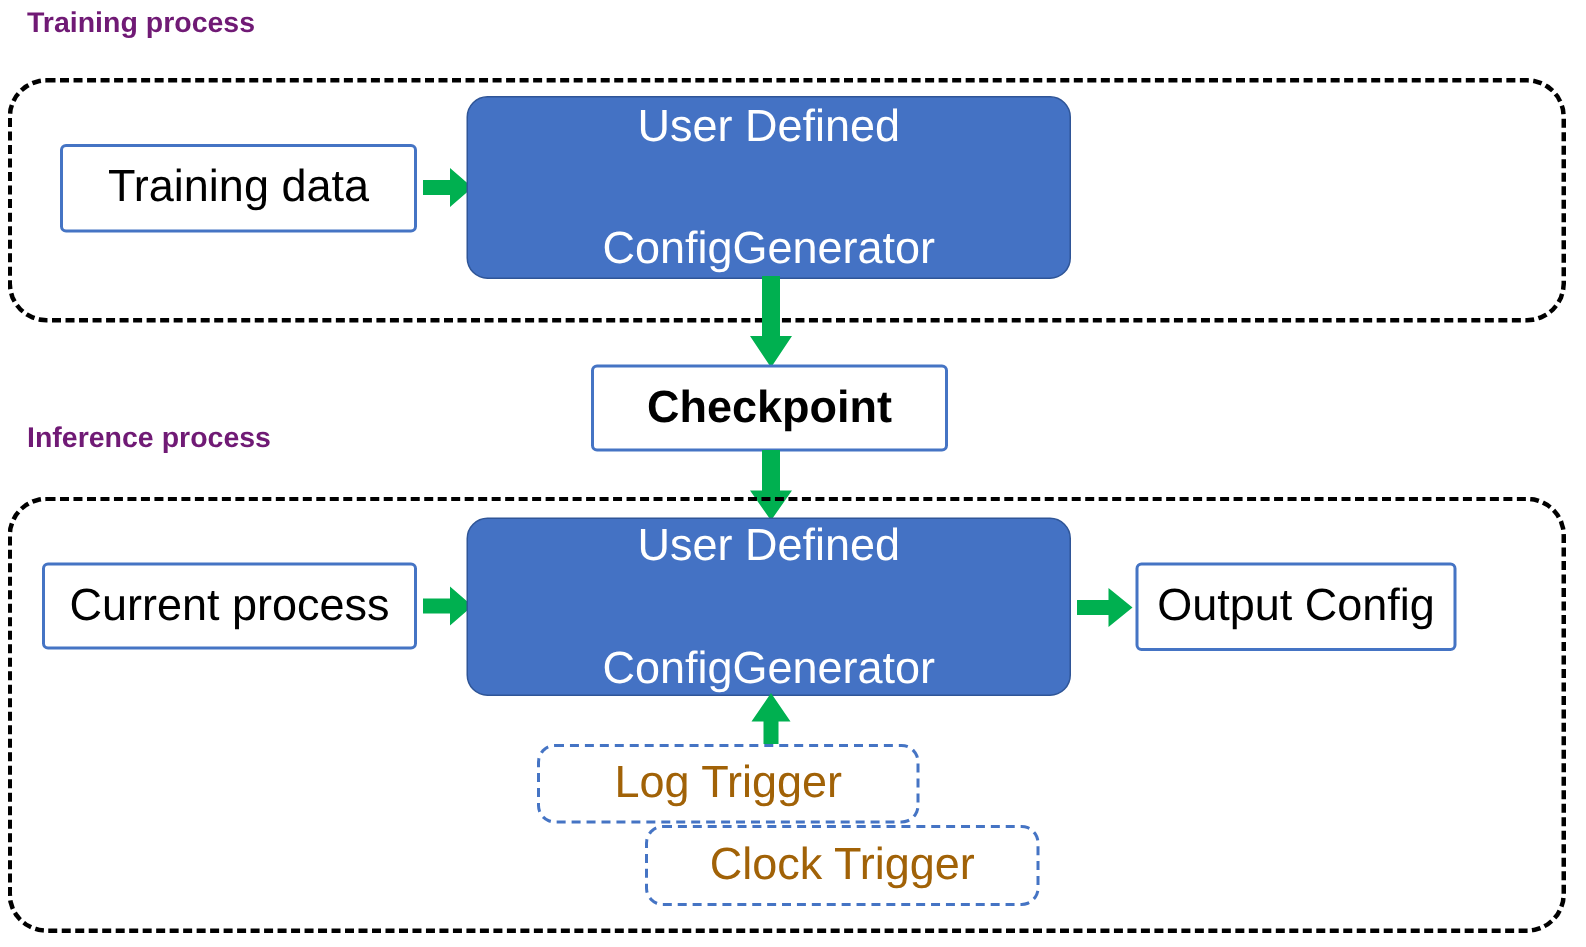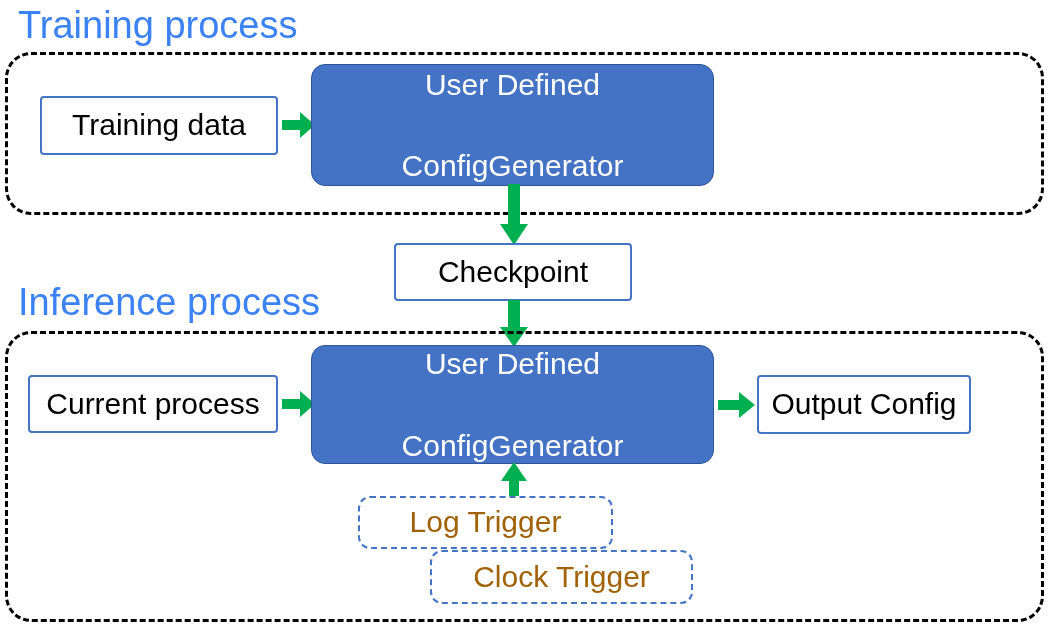--- a/index.html
+++ b/index.html
@@ -11,25 +11,26 @@
     position:relative;
     width:1057px;
     height:631px;
     background:#ffffff;
     overflow:hidden;
   }
 
   
   .section-title{
     position:absolute;
-    font-size:38px;
+    font-size:19px;
     line-height:1;
-    color:#3b82f6;
+    color:#701a75;
     white-space:nowrap;
     letter-spacing:0px;
+    font-weight:bold;
   }
 
   
   .process-box{
     position:absolute;
     border:3px dashed #000000;
     border-radius:26px;
     background:transparent;
     box-sizing:border-box;
   }
@@ -117,21 +118,21 @@
     <span>User Defined</span>
     <span>ConfigGenerator</span>
   </div>
 
   <div class="arrow" style="left:497px; top:184px; width:34px; height:62px;">
     <svg width="34" height="62" viewBox="0 0 34 62">
       <path d="M11 0 L23 0 L23 40 L31 40 L17 61 L3 40 L11 40 Z" fill="#00B050"></path>
     </svg>
   </div>
 
-  <div class="node" style="left:394px; top:243px; width:238px; height:58px;">
+  <div class="node" style="left:394px; top:243px; width:238px; height:58px;font-weight:bold;">
     <span>Checkpoint</span>
   </div>
 
   <div class="arrow" style="left:497px; top:300px; width:34px; height:48px;">
     <svg width="34" height="48" viewBox="0 0 34 48">
       <path d="M11 0 L23 0 L23 27 L31 27 L17 47 L3 27 L11 27 Z" fill="#00B050"></path>
     </svg>
   </div>
 
   <div class="section-title" style="left:18px; top:283px;">Inference process</div>

